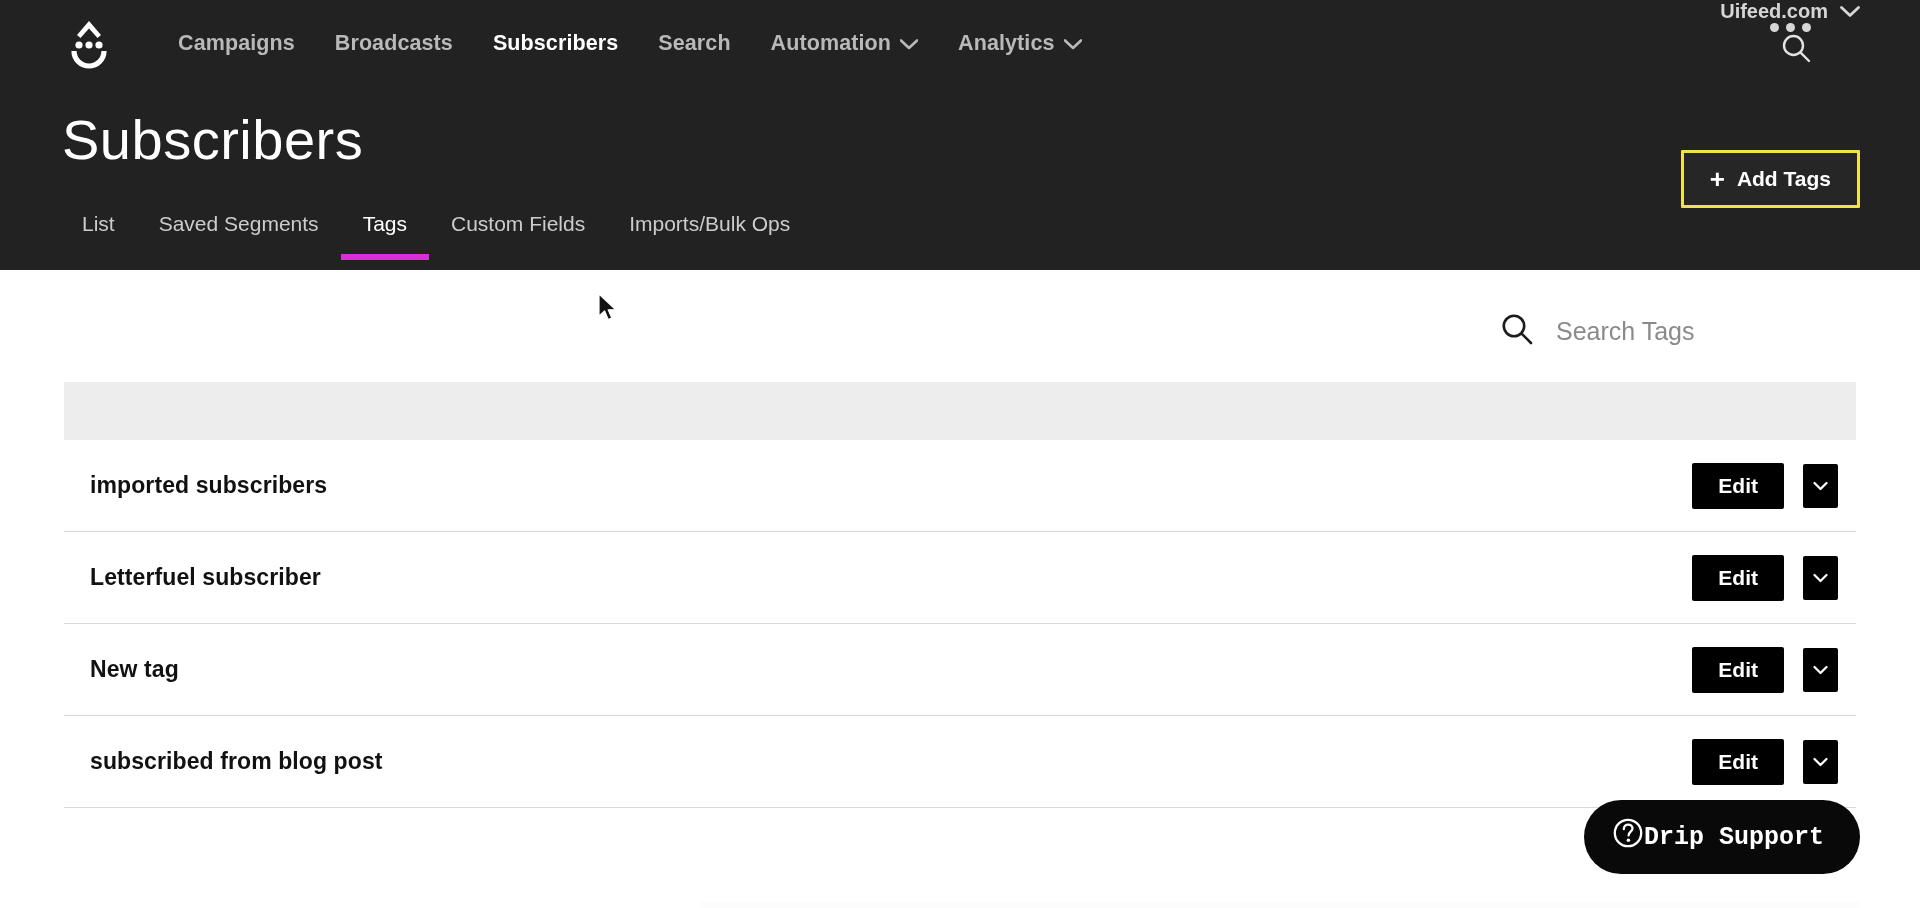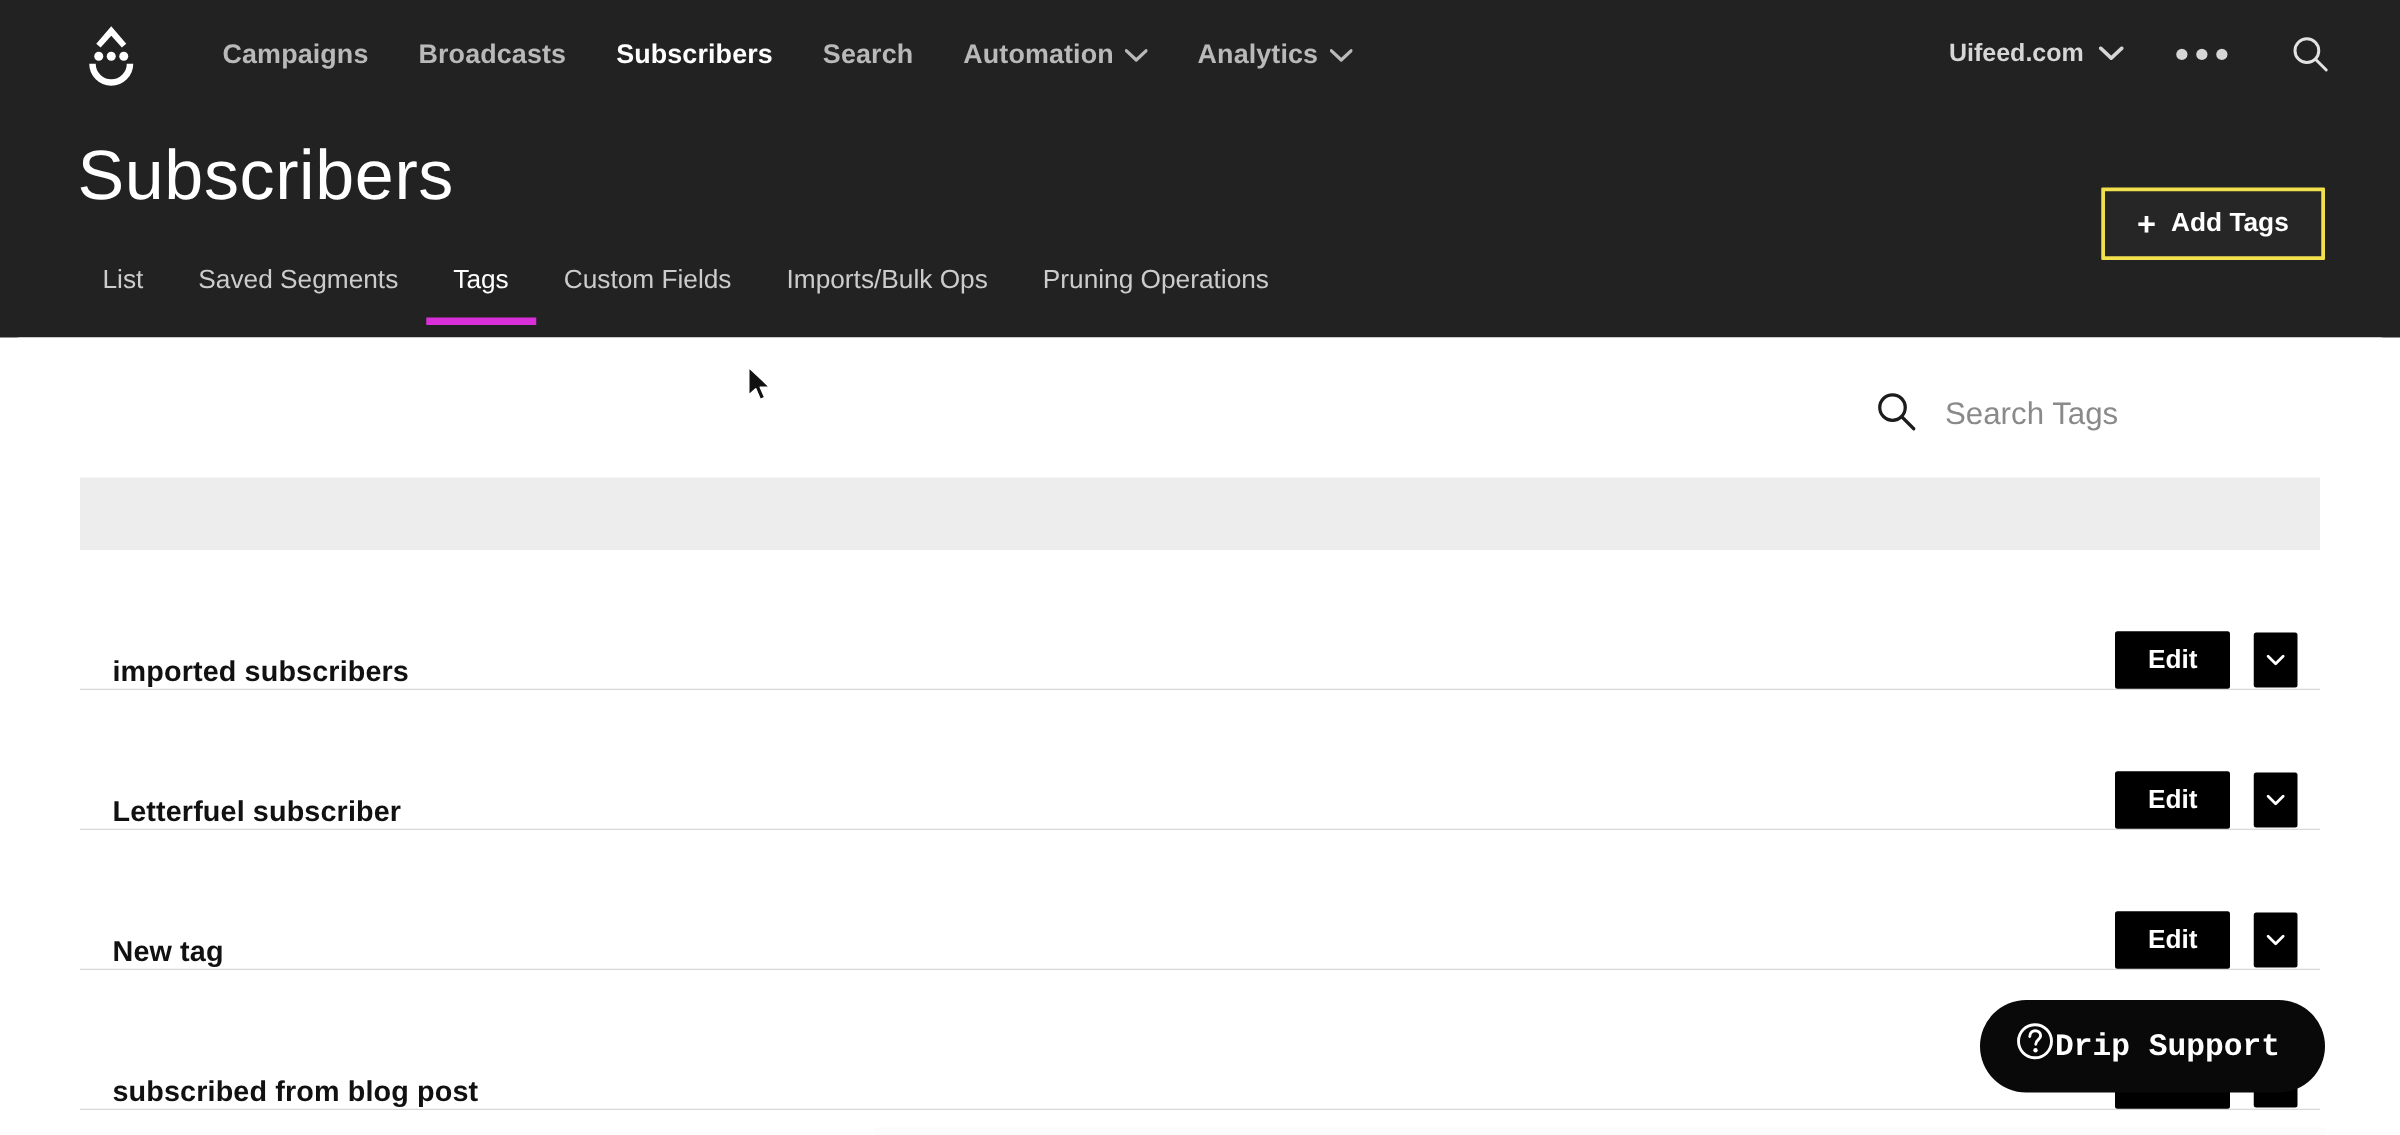--- a/index.html
+++ b/index.html
@@ -28,21 +28,21 @@
   }
   .nav-links { display:flex; align-items:center; gap:0px; }
   .nav-link {
     color:#b9b9b9; font-size:21.5px; font-weight:bold; letter-spacing:0.1px;
     padding:0 20px; cursor:pointer; white-space:nowrap;
     display:flex; align-items:center; gap:9px;
   }
   .nav-link.active { color:#ffffff; }
   .nav-right {
     position:absolute; right:46px; top:0; height:86px;
-    display:flex; align-items:center; gap:0px;
+    display:flex; align-items:center; gap:0px;flex-direction:column;
   }
   .acct {
     color:#d6d6d6; font-size:20px; font-weight:bold;
     display:flex; align-items:center; gap:12px; cursor:pointer;
     padding:0 14px;
   }
   .dots { display:flex; gap:7px; padding:0 28px; cursor:pointer; }
   .dots i { width:9px; height:9px; border-radius:50%; background:#d6d6d6; display:block; }
   .search-btn { padding:0 10px 0 22px; cursor:pointer; display:flex; align-items:center; }
 
@@ -88,21 +88,21 @@
   .search-input {
     border:none; outline:none; background:transparent;
     font-family:"Liberation Sans", sans-serif;
     font-size:25px; color:#222; width:300px;
   }
   .search-input::placeholder { color:#8a8a8a; }
 
   .table { position:absolute; left:64px; top:112px; width:1792px; }
   .table-head { height:58px; background:#ededed; }
   .row {
-    height:112px; display:flex; align-items:flex-end;
+    height:92px; display:flex; align-items:center;
     border-bottom:1px solid #d8d8d8; padding:0 0 0 26px;
     position:relative;
   }
   .row:first-of-type { border-top:none; }
   .row-label { font-size:23px; font-weight:bold; color:#111111; letter-spacing:0.1px; }
   .row-actions { position:absolute; right:18px; display:flex; align-items:center; gap:19px; }
   .edit-btn {
     background:#000000; color:#ffffff; font-size:21px; font-weight:bold;
     padding:11px 26px; cursor:pointer; border:none; border-radius:2px;
     font-family:"Liberation Sans", sans-serif;
@@ -218,23 +218,20 @@
         <span>Saved Segments</span>
       </div>
       <div class="tab active">
         <span>Tags</span>
       </div>
       <div class="tab">
         <span>Custom Fields</span>
       </div>
       <div class="tab">
         <span>Imports/Bulk Ops</span>
-      </div>
-      <div class="tab">
-        <span>Pruning Operations</span>
       </div>
     </div>
   </div>
 
   <div class="content">
 
     <div class="searchrow">
       <span>
         <svg width="34" height="34" viewBox="0 0 34 34">
           <circle cx="14" cy="14" r="10.2" fill="none" stroke="#1c1c1c" stroke-width="2.6"></circle>

